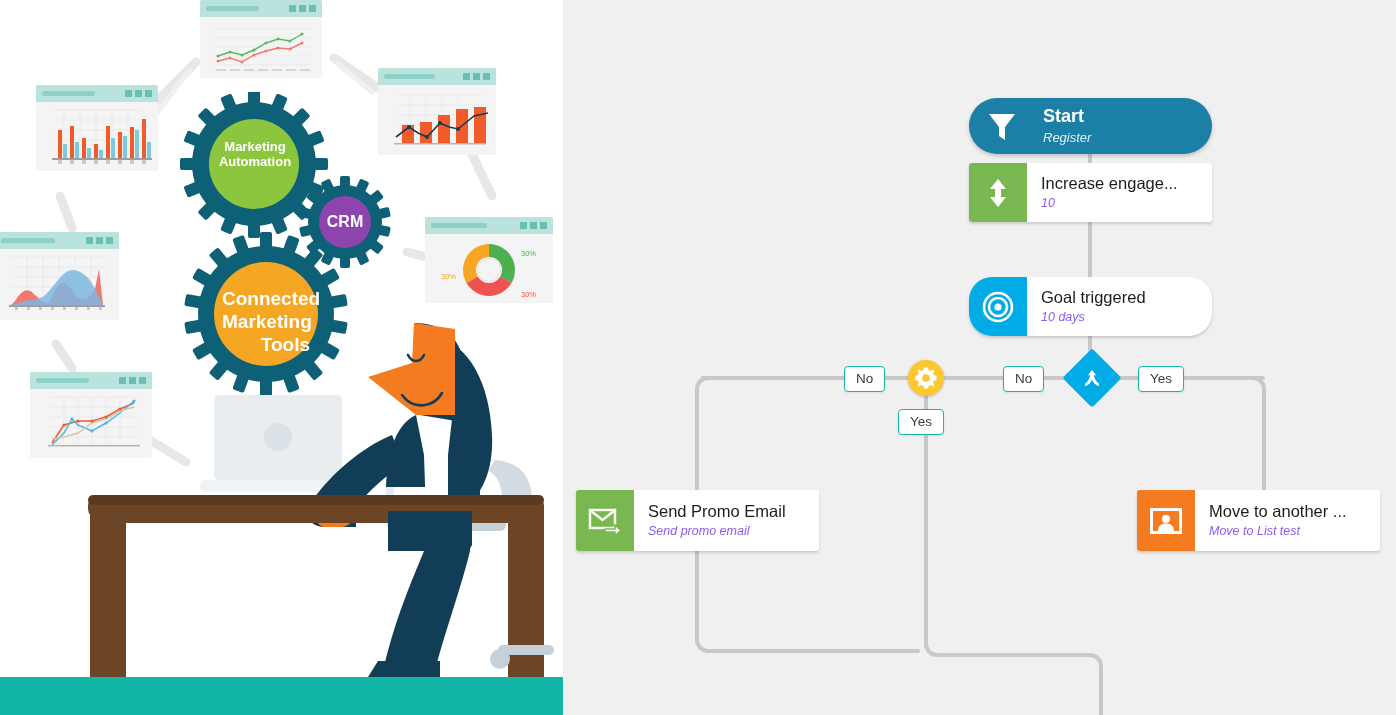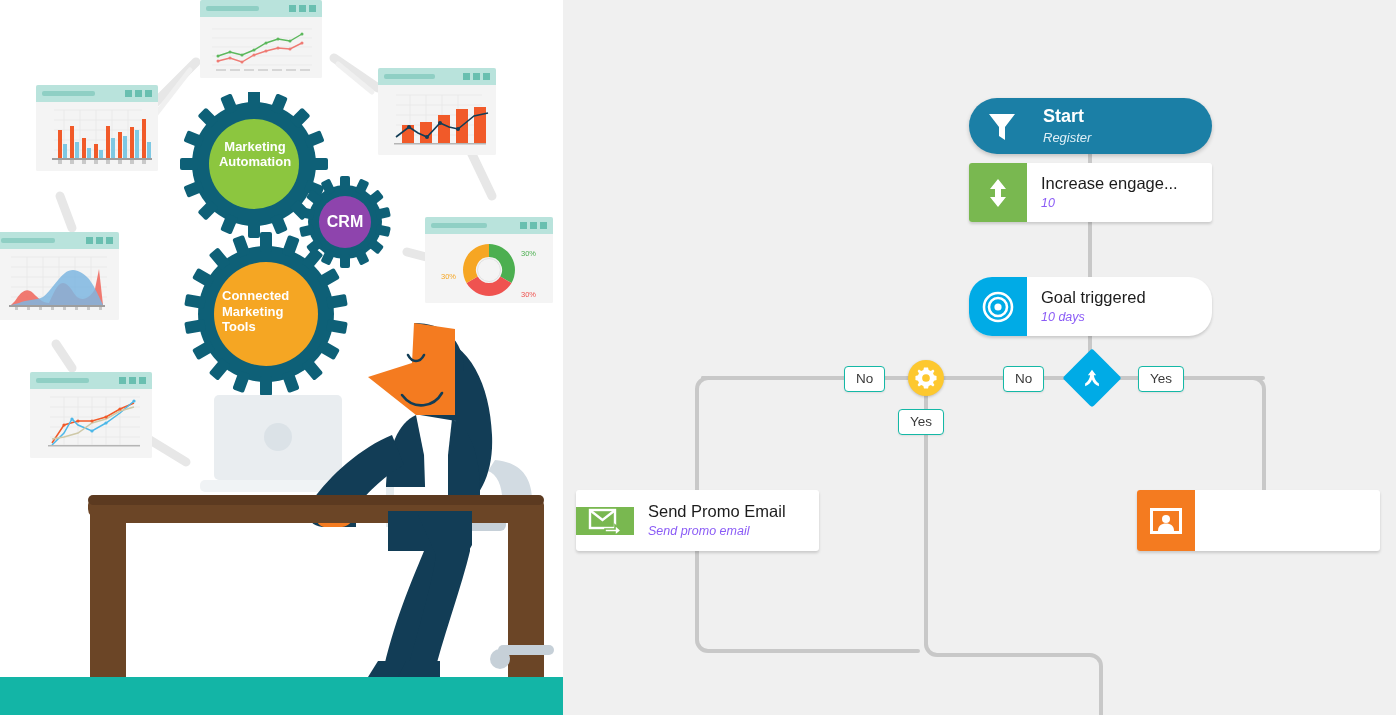--- a/index.html
+++ b/index.html
@@ -85,21 +85,21 @@
   #node-start .labels { padding-left: 8px; }
   #node-start .title { color: #ffffff; font-weight: bold; font-size: 18px; }
   #node-start .subtitle { color: #dff0f7; font-size: 13px; }
 
   #node-increase { left: 406px; top: 163px; width: 243px; height: 59px; }
   #node-increase .icon-box { background: #79b850; }
 
   #node-goal { left: 406px; top: 277px; width: 243px; height: 59px; border-radius: 23px; }
   #node-goal .icon-box { background: #00abe6; }
 
-  #node-promo { left: 13px; top: 490px; width: 243px; height: 61px; align-items: center; }
+  #node-promo { left: 13px; top: 490px; width: 243px; height: 61px; }
   #node-promo .icon-box { background: #79b850; }
 
   #node-move { left: 574px; top: 490px; width: 243px; height: 61px; }
   #node-move .icon-box { background: #f47b20; }
 
   
   #node-gear {
     position: absolute;
     left: 345px; top: 360px;
     width: 36px; height: 36px;
@@ -622,21 +622,21 @@
         </g>
         <circle cx="0" cy="0" r="52" fill="#f5a623"></circle>
       </g>
     </svg>
 
     <div style="position:absolute;left:211px;top:140px;width:88px;text-align:center;color:#fff;font-weight:bold;font-size:13px;line-height:1.15;">
       <div>Marketing</div>
       <div>Automation</div>
     </div>
     <div style="position:absolute;left:316px;top:213px;width:58px;text-align:center;color:#fff;font-weight:bold;font-size:16px;">CRM</div>
-    <div style="position:absolute;left:222px;top:288px;width:88px;text-align:left;color:#fff;font-weight:bold;font-size:13px;line-height:1.2;">
+    <div style="position:absolute;left:222px;top:288px;width:88px;text-align:right;color:#fff;font-weight:bold;font-size:19px;line-height:1.2;">
       <div>Connected</div>
       <div>Marketing</div>
       <div>Tools</div>
     </div>
 
     <svg width="563" height="400" style="position:absolute;left:0;top:315px;">
 
       <g>
         <path d="M495,145 C530,148 536,175 530,205 L500,205 C506,180 500,160 488,156 Z" fill="#d2dbe2"></path>
         <rect x="466" y="200" width="40" height="16" rx="6" fill="#c6d0d8"></rect>
@@ -792,20 +792,24 @@
     </div>
 
     <div class="node" id="node-move">
       <div class="icon-box">
         <svg width="32" height="26" viewBox="0 0 32 26">
           <rect x="1.5" y="1.5" width="29" height="23" fill="none" stroke="#ffffff" stroke-width="3"></rect>
           <circle cx="16" cy="11" r="4" fill="#ffffff"></circle>
           <path d="M8,23 C8,17.5 11.5,15.5 16,15.5 C20.5,15.5 24,17.5 24,23 Z" fill="#ffffff"></path>
         </svg>
       </div>
+      <div class="labels">
+        <span class="title">Move to another ...</span>
+        <span class="subtitle">Move to List test</span>
+      </div>
     </div>
 
     <div class="branch-label" id="label-no-left">No</div>
     <div class="branch-label" id="label-yes-gear">Yes</div>
     <div class="branch-label" id="label-no-right">No</div>
     <div class="branch-label" id="label-yes-right">Yes</div>
 
   </div>
 </div>
 

